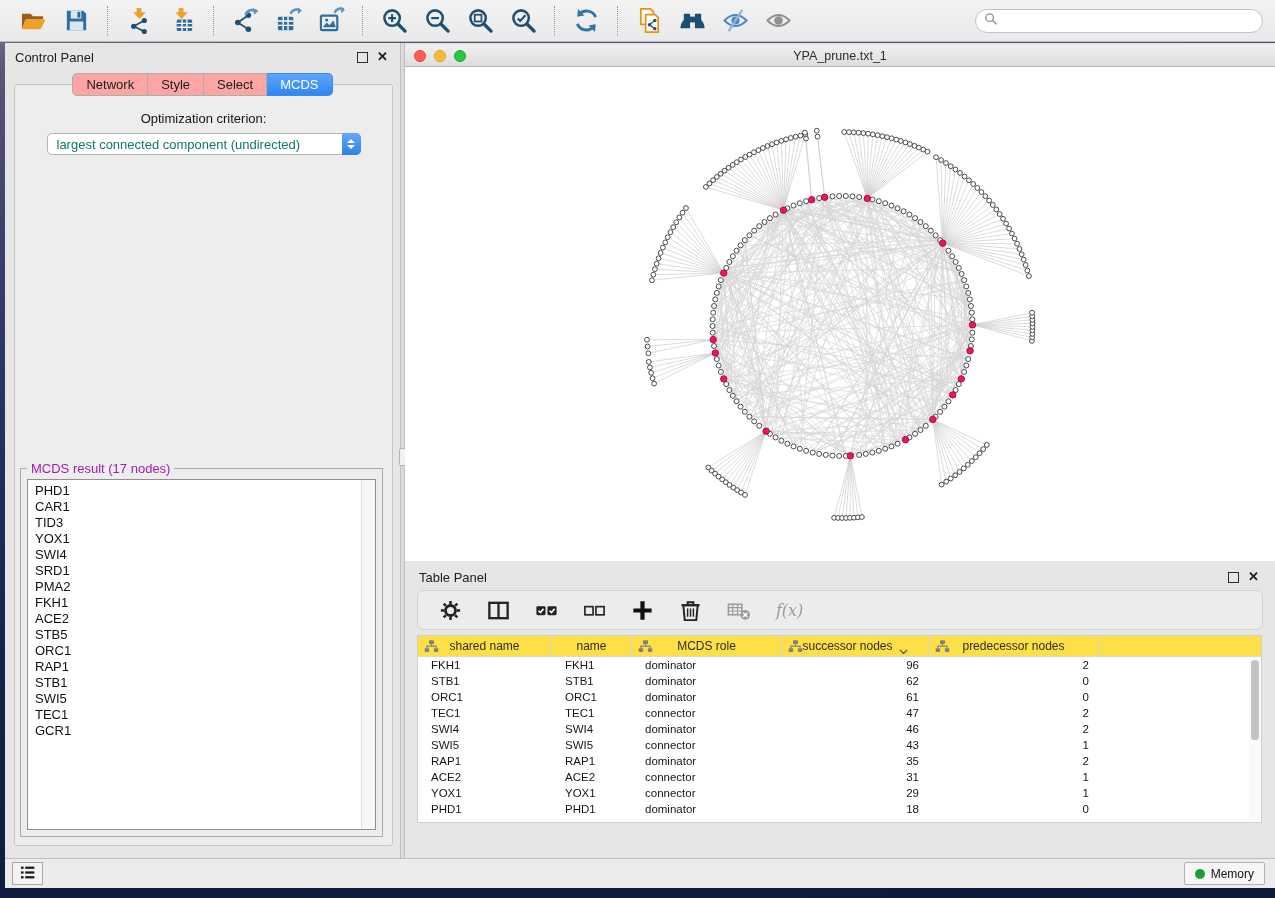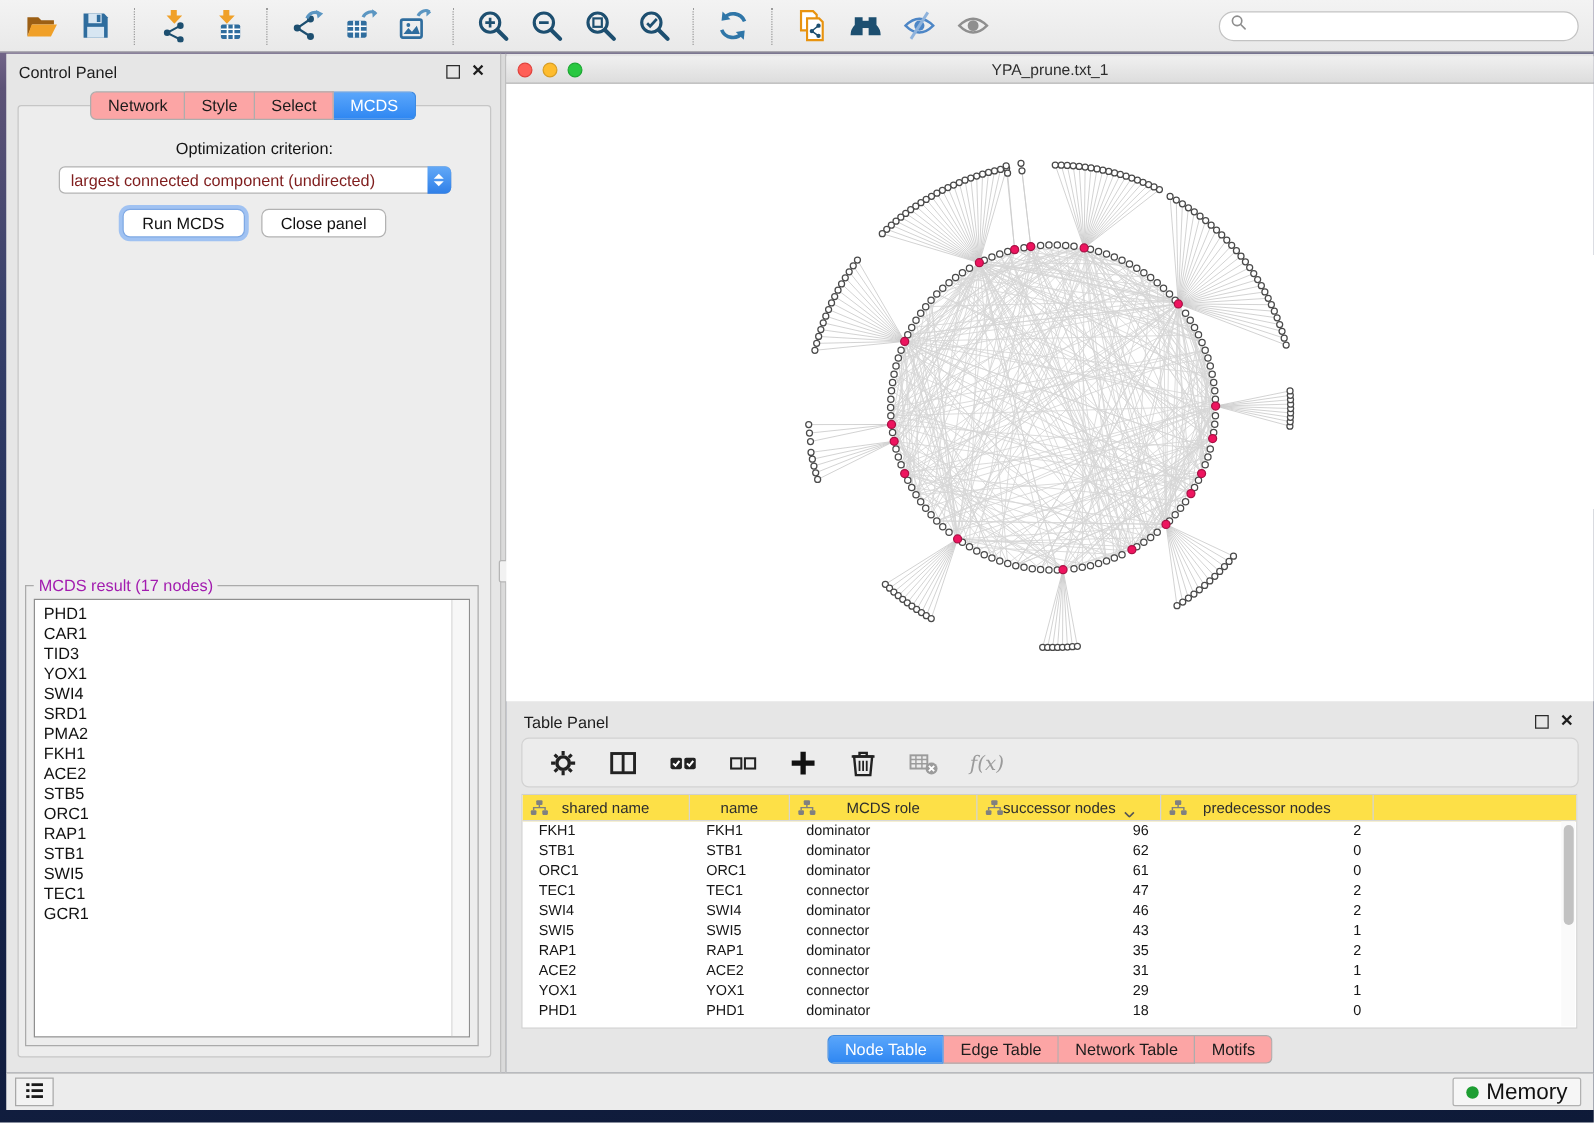--- a/index.html
+++ b/index.html
@@ -31,21 +31,21 @@
   .cp-tabs{position:relative;z-index:2;display:flex;justify-content:center;margin-top:4px;}
   .seg{font-size:13px;padding:3px 13px;background:#fca5a5;border:1px solid #adadad;border-left:none;color:#1c1c1c;}
   .seg:first-child{border-left:1px solid #adadad;border-radius:5px 0 0 5px;}
   .seg:last-child{border-radius:0 5px 5px 0;}
   .seg.active{background:linear-gradient(#5aa6fb,#2f87f2);color:#fff;border-color:#3e8be2;}
   .cp-body{position:absolute;left:9px;right:7px;top:41px;bottom:12px;background:#ededed;
     border:1px solid #c6c6c6;border-radius:3px;}
   .opt-label{margin-top:26px;text-align:center;font-size:13px;color:#141414;}
   .select{margin:7px auto 0;width:314px;height:22px;background:#fff;border:1px solid #b3b3b3;border-radius:5px;
     display:flex;align-items:center;box-sizing:border-box;}
-  .select-text{flex:1;font-size:13px;padding-left:9px;color:#7f1d1d;white-space:nowrap;}
+  .select-text{flex:1;font-size:13px;padding-left:9px;color:#0f766e;white-space:nowrap;}
   .select-stepper{width:19px;height:22px;margin:-1px -1px -1px 0;background:linear-gradient(#63a9f7,#2f7fe8);
     border-radius:0 5px 5px 0;display:flex;flex-direction:column;align-items:center;justify-content:center;gap:2px;}
   .select-stepper i{display:block;width:0;height:0;border-left:4px solid transparent;border-right:4px solid transparent;}
   .select-stepper .up{border-bottom:4px solid #fff;}
   .select-stepper .dn{border-top:4px solid #fff;}
   .btn-row{margin-top:12px;display:flex;justify-content:center;gap:13px;}
   .btn{height:23px;padding:0 15px;font-size:13px;font-family:inherit;color:#111;
     background:#fff;border:1px solid #b2b2b2;border-radius:6px;}
   .btn.focus{box-shadow:0 0 0 3px rgba(96,158,245,.55);border-color:#7fa9e4;}
   .result-group{position:absolute;left:5px;right:9px;top:383px;bottom:8px;border:1px solid #ababab;}
@@ -97,21 +97,21 @@
   .tp-scroll .thumb{position:absolute;top:3px;left:1.5px;width:8px;height:80px;background:#c2c2c2;border-radius:4px;}
   .tp-tabs{display:flex;justify-content:center;margin-top:5px;}
 
   
   .statusbar{position:absolute;left:5px;right:0;bottom:10px;height:30px;background:#ececec;
     border-top:1px solid #bdbdbd;display:flex;align-items:center;box-sizing:border-box;}
   .sb-list{margin-left:7px;width:31px;height:23px;background:#f3f3f3;border:1px solid #a8a8a8;
     display:flex;align-items:center;justify-content:center;padding:0;}
   .sb-list svg{width:17px;height:17px;}
   .sb-mem{margin-left:auto;margin-right:10px;height:23px;display:flex;align-items:center;gap:6px;
-    background:#f6f6f6;border:1px solid #b1b1b1;border-radius:2px;padding:0 10px;font-size:18px;color:#111;font-family:inherit;}
+    background:#f6f6f6;border:1px solid #b1b1b1;border-radius:2px;padding:0 10px;font-size:12px;color:#111;font-family:inherit;}
   .sb-mem .dot{width:10px;height:10px;border-radius:50%;background:#1e9e33;display:inline-block;}
 </style>
 </head>
 <body>
 
 <div class="toolbar">
   <div class="tb-items">
       <button class="tb-btn">
         <span class="tb-icon">
           <svg viewBox="0 0 28 28">
@@ -309,24 +309,20 @@
       <span class="seg active">MCDS</span>
     </div>
   <div class="cp-body">
     <div class="opt-label">Optimization criterion:</div>
     <div class="select">
       <span class="select-text">largest connected component (undirected)</span>
       <span class="select-stepper">
           <i class="up"></i>
           <i class="dn"></i>
         </span>
-    </div>
-    <div class="btn-row">
-      <button class="btn focus">Run MCDS</button>
-      <button class="btn">Close panel</button>
     </div>
     <div class="result-group">
       <span class="legend">MCDS result (17 nodes)</span>
       <div class="result-list">
         <div class="list-items">
             <div>PHD1</div>
             <div>CAR1</div>
             <div>TID3</div>
             <div>YOX1</div>
             <div>SWI4</div>
@@ -1269,26 +1265,20 @@
             <div class="td txt" style="width: 80px;">PHD1</div>
             <div class="td txt" style="width: 150px;">dominator</div>
             <div class="td num" style="width: 147px;">18</div>
             <div class="td num" style="width: 170px;">0</div>
           </div>
         </div>
       <div class="tp-scroll">
           <div class="thumb"></div>
         </div>
     </div>
-    <div class="tp-tabs">
-        <span class="seg active">Node Table</span>
-        <span class="seg">Edge Table</span>
-        <span class="seg">Network Table</span>
-        <span class="seg">Motifs</span>
-      </div>
   </div>
 </div>
 
 <div class="statusbar">
   <button class="sb-list">
       <span><svg viewBox="0 0 26 26" width="17" height="17">
           <g fill="#1a1a1a">
             <rect x="3" y="4" width="4" height="3.4"></rect>
             <rect x="9.5" y="4" width="14" height="3.4"></rect>
             <rect x="3" y="11.3" width="4" height="3.4"></rect>

